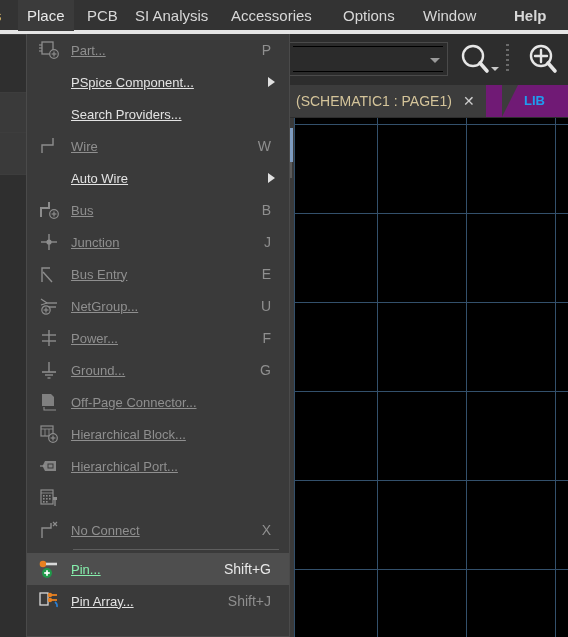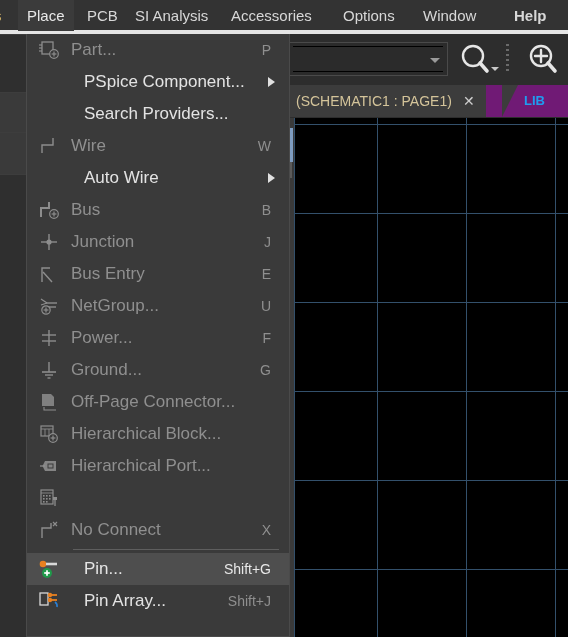--- a/index.html
+++ b/index.html
@@ -227,26 +227,27 @@
   .mi .icon {
     width: 44px;
     min-width: 44px;
     height: 32px;
     display: flex;
     align-items: center;
     justify-content: center;
   }
   .mi .label {
     flex: 1;
-    font-size: 17px;
+    font-size: 13px;
     color: #8f8f8f;
     white-space: nowrap;
-  }
-  .mi.enabled .label { color: #e3e3e3; margin-left: 13px; }
-  .mi.highlight .label { color: #e5e5e5; }
+    text-decoration: underline;
+  }
+  .mi.enabled .label { color: #e3e3e3; }
+  .mi.highlight .label { color: #86efac; }
   .mi .short {
     font-size: 14px;
     color: #8f8f8f;
     padding-right: 18px;
     white-space: nowrap;
   }
   .mi.highlight .short { color: #e8e8e8; }
   .mi .submenu-arrow {
     position: absolute;
     right: 14px; top: 11px;

